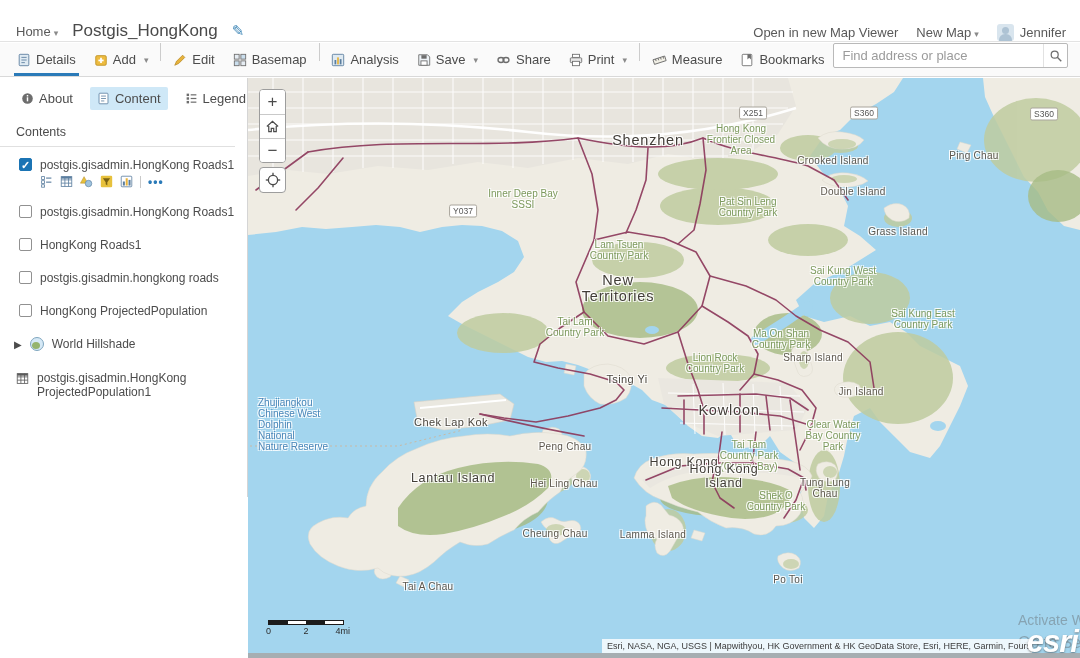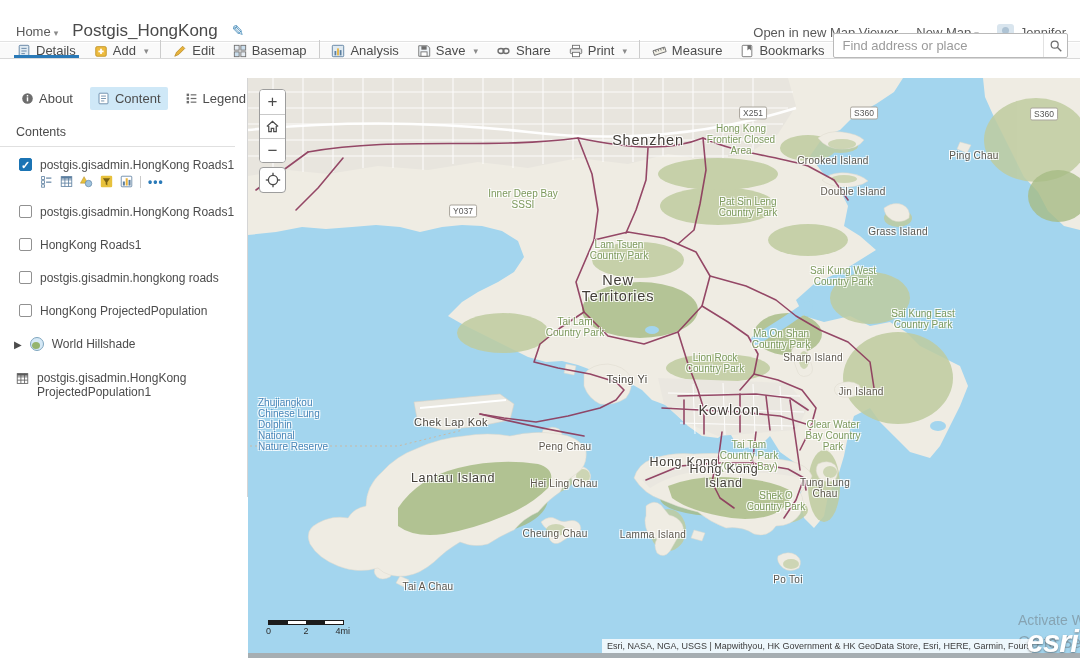--- a/index.html
+++ b/index.html
@@ -13,21 +13,21 @@
   .map-title { font-size:17px; color:#4a4a4a; }
   .pencil { color:#3f87b7; font-size:15px; cursor:pointer; }
   .hd-right { margin-left:auto; display:flex; align-items:center; gap:18px; padding-right:14px; }
   .hd-link { font-size:13px; color:#595959; cursor:pointer; }
   .avatar { width:17px; height:17px; border-radius:3px; background:#d9e5ee; display:inline-block; position:relative; overflow:hidden; }
   .avatar::before { content:""; position:absolute; left:5px; top:3px; width:7px; height:7px; border-radius:50%; background:#aec3d4; }
   .avatar::after  { content:""; position:absolute; left:2px; top:10px; width:13px; height:8px; border-radius:6px 6px 0 0; background:#aec3d4; }
   .user-wrap { display:flex; align-items:center; gap:6px; cursor:pointer; }
 
   
-  .toolbar { position:absolute; left:0; top:43px; width:1080px; height:16px; background:#fafafa; border-bottom:1px solid #d9d9d9; display:flex; align-items:flex-end; padding:0 8px; }
+  .toolbar { position:absolute; left:0; top:43px; width:1080px; height:34px; background:#fafafa; border-bottom:1px solid #d9d9d9; display:flex; align-items:flex-start; padding:0 8px; }
   .tbtn { display:inline-flex; align-items:center; gap:5px; font-size:13px; color:#4c4c4c; padding:0 9px; height:100%; cursor:pointer; position:relative; white-space:nowrap; }
   .tbtn.active::after { content:""; position:absolute; left:6px; right:6px; bottom:0; height:3px; background:#2a7ab8; }
   .tsep { width:1px; height:18px; background:#ccc; margin:0 3px; }
   .spacer { flex:1; }
   .searchbox { display:flex; align-items:center; width:278px; height:25px; border:1px solid #b9b9b9; background:#fff; border-radius:2px; margin-right:4px; }
   .searchbox input { flex:1; border:0; outline:none; font-size:13px; color:#444; padding:0 8px; font-family:"Liberation Sans",sans-serif; background:transparent; }
   .searchbox input::placeholder { color:#9b9b9b; }
   .mag { width:24px; height:100%; display:flex; align-items:center; justify-content:center; border-left:1px solid #e2e2e2; cursor:pointer; }
 
   .icon { display:inline-flex; align-items:center; justify-content:center; }
@@ -535,21 +535,21 @@
 Country Park</div>
   <div class="mlabel park" style="left:533px; top:261px;">Ma On Shan
 Country Park</div>
   <div class="mlabel isl" style="left:565px; top:279px;">Sharp Island</div>
   <div class="mlabel park" style="left:467px; top:285px;">Lion Rock
 Country Park</div>
   <div class="mlabel city-sm" style="left:379px; top:301px;">Tsing Yi</div>
   <div class="mlabel isl" style="left:613px; top:313px;">Jin Island</div>
   <div class="mlabel city-lg" style="left:481px; top:332px;">Kowloon</div>
   <div class="mlabel marine" style="left:10px;  top:346px;">Zhujiangkou
-Chinese Lung
+Chinese West
 Dolphin
 National
 Nature Reserve</div>
   <div class="mlabel city-sm" style="left:203px; top:344px;">Chek Lap Kok</div>
   <div class="mlabel park" style="left:585px; top:357px;">Clear Water
 Bay Country
 Park</div>
   <div class="mlabel isl" style="left:317px; top:368px;">Peng Chau</div>
   <div class="mlabel park" style="left:501px; top:377px;">Tai Tam
 Country Park

